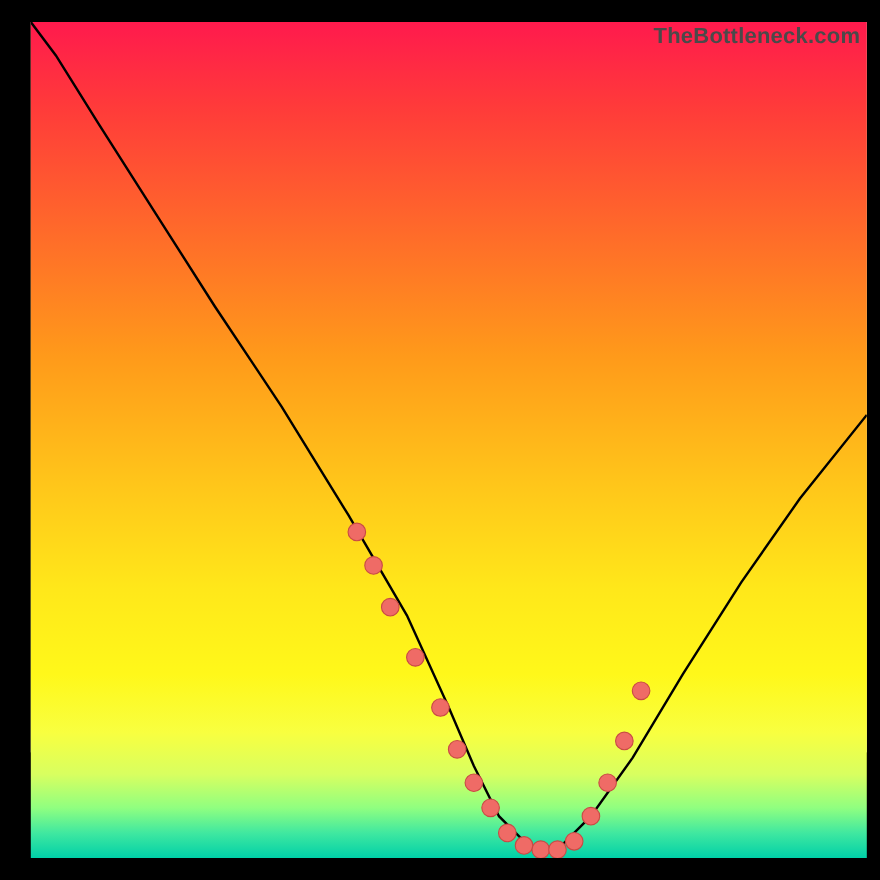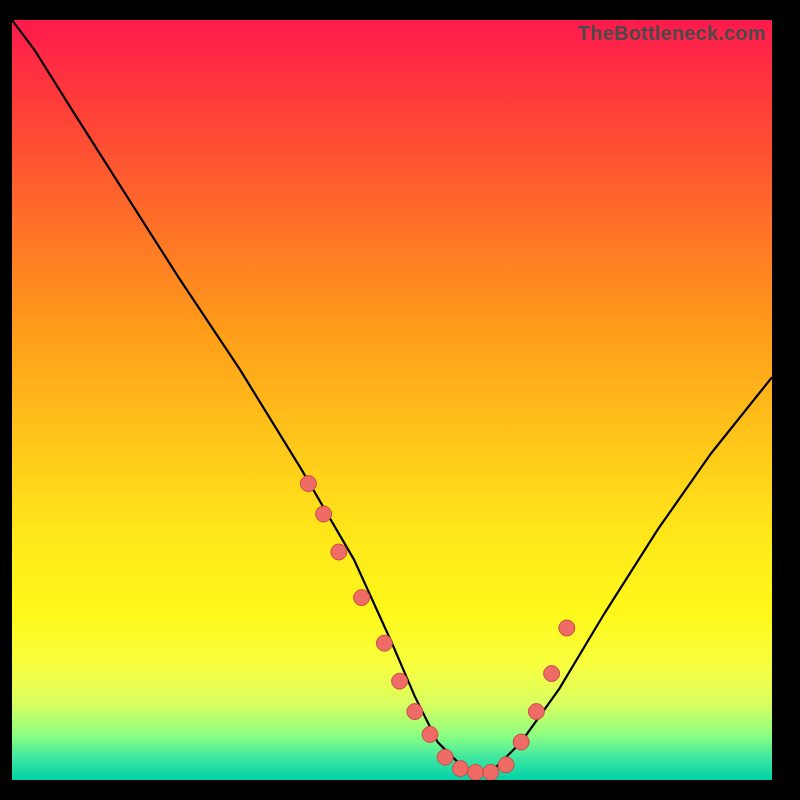--- a/index.html
+++ b/index.html
@@ -6,21 +6,21 @@
     margin: 0;
     padding: 0;
     width: 800px;
     height: 800px;
     background: #000000;
     font-family: Arial, Helvetica, sans-serif;
     overflow: hidden;
   }
   .frame {
     position: absolute;
-    left: 12px;
+    left: 28px;
     top: 20px;
     width: 760px;
     height: 664px;
     background: #fef9c3;
   }
   .plot-area {
     position: absolute;
     left: 0;
     top: 0;
     width: 760px;

